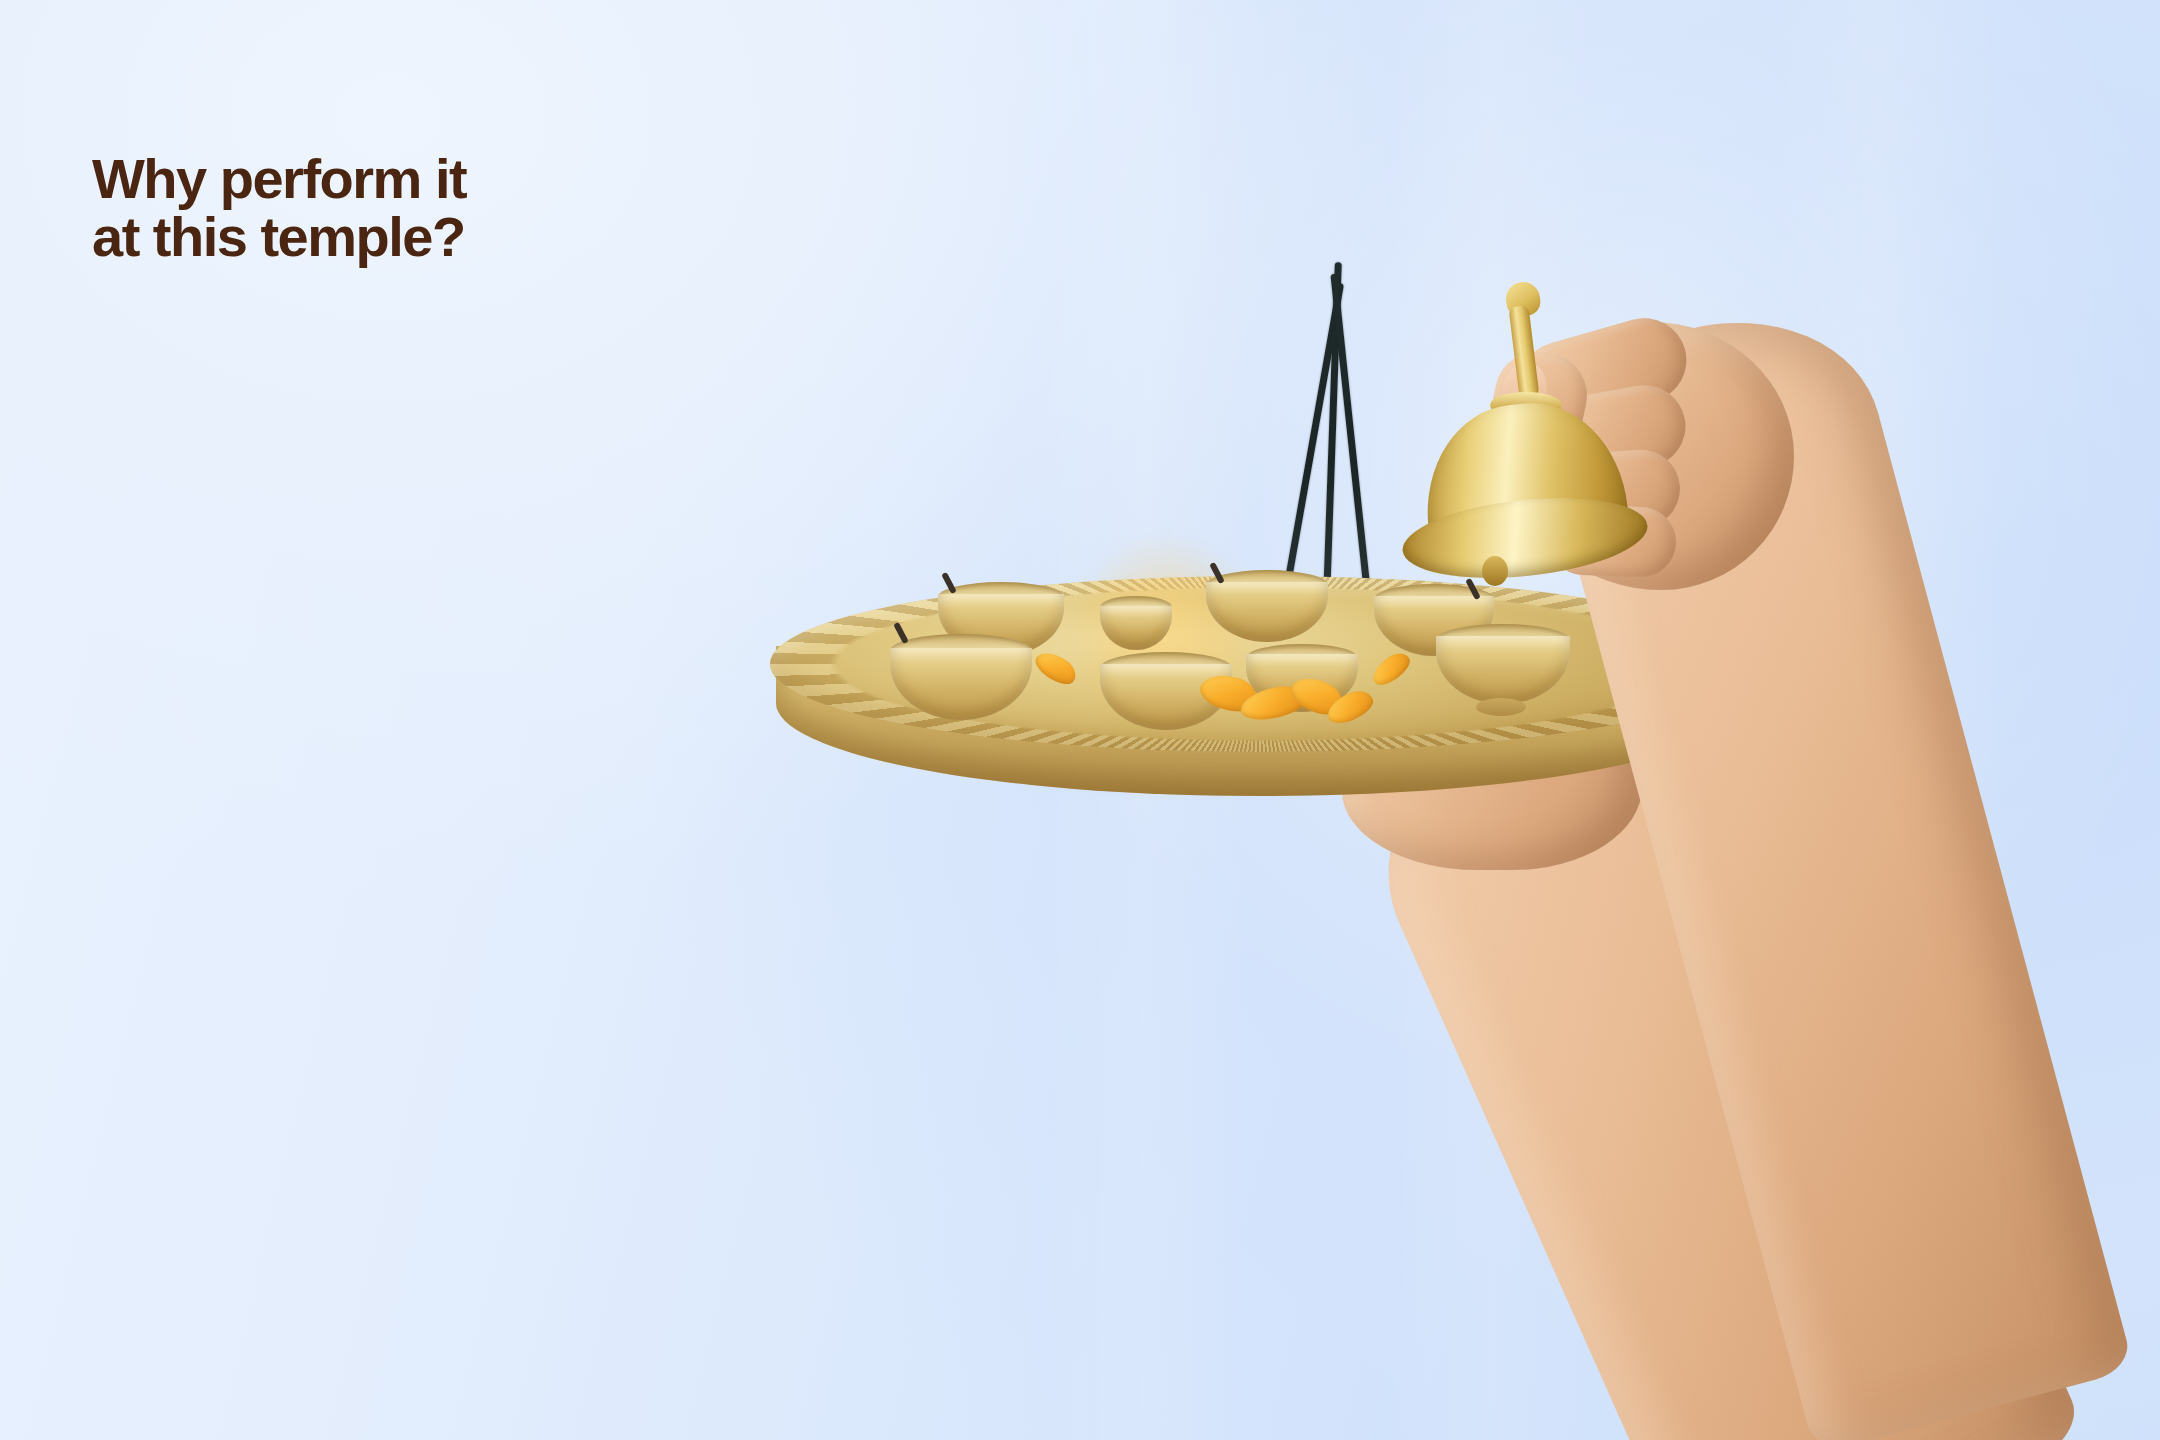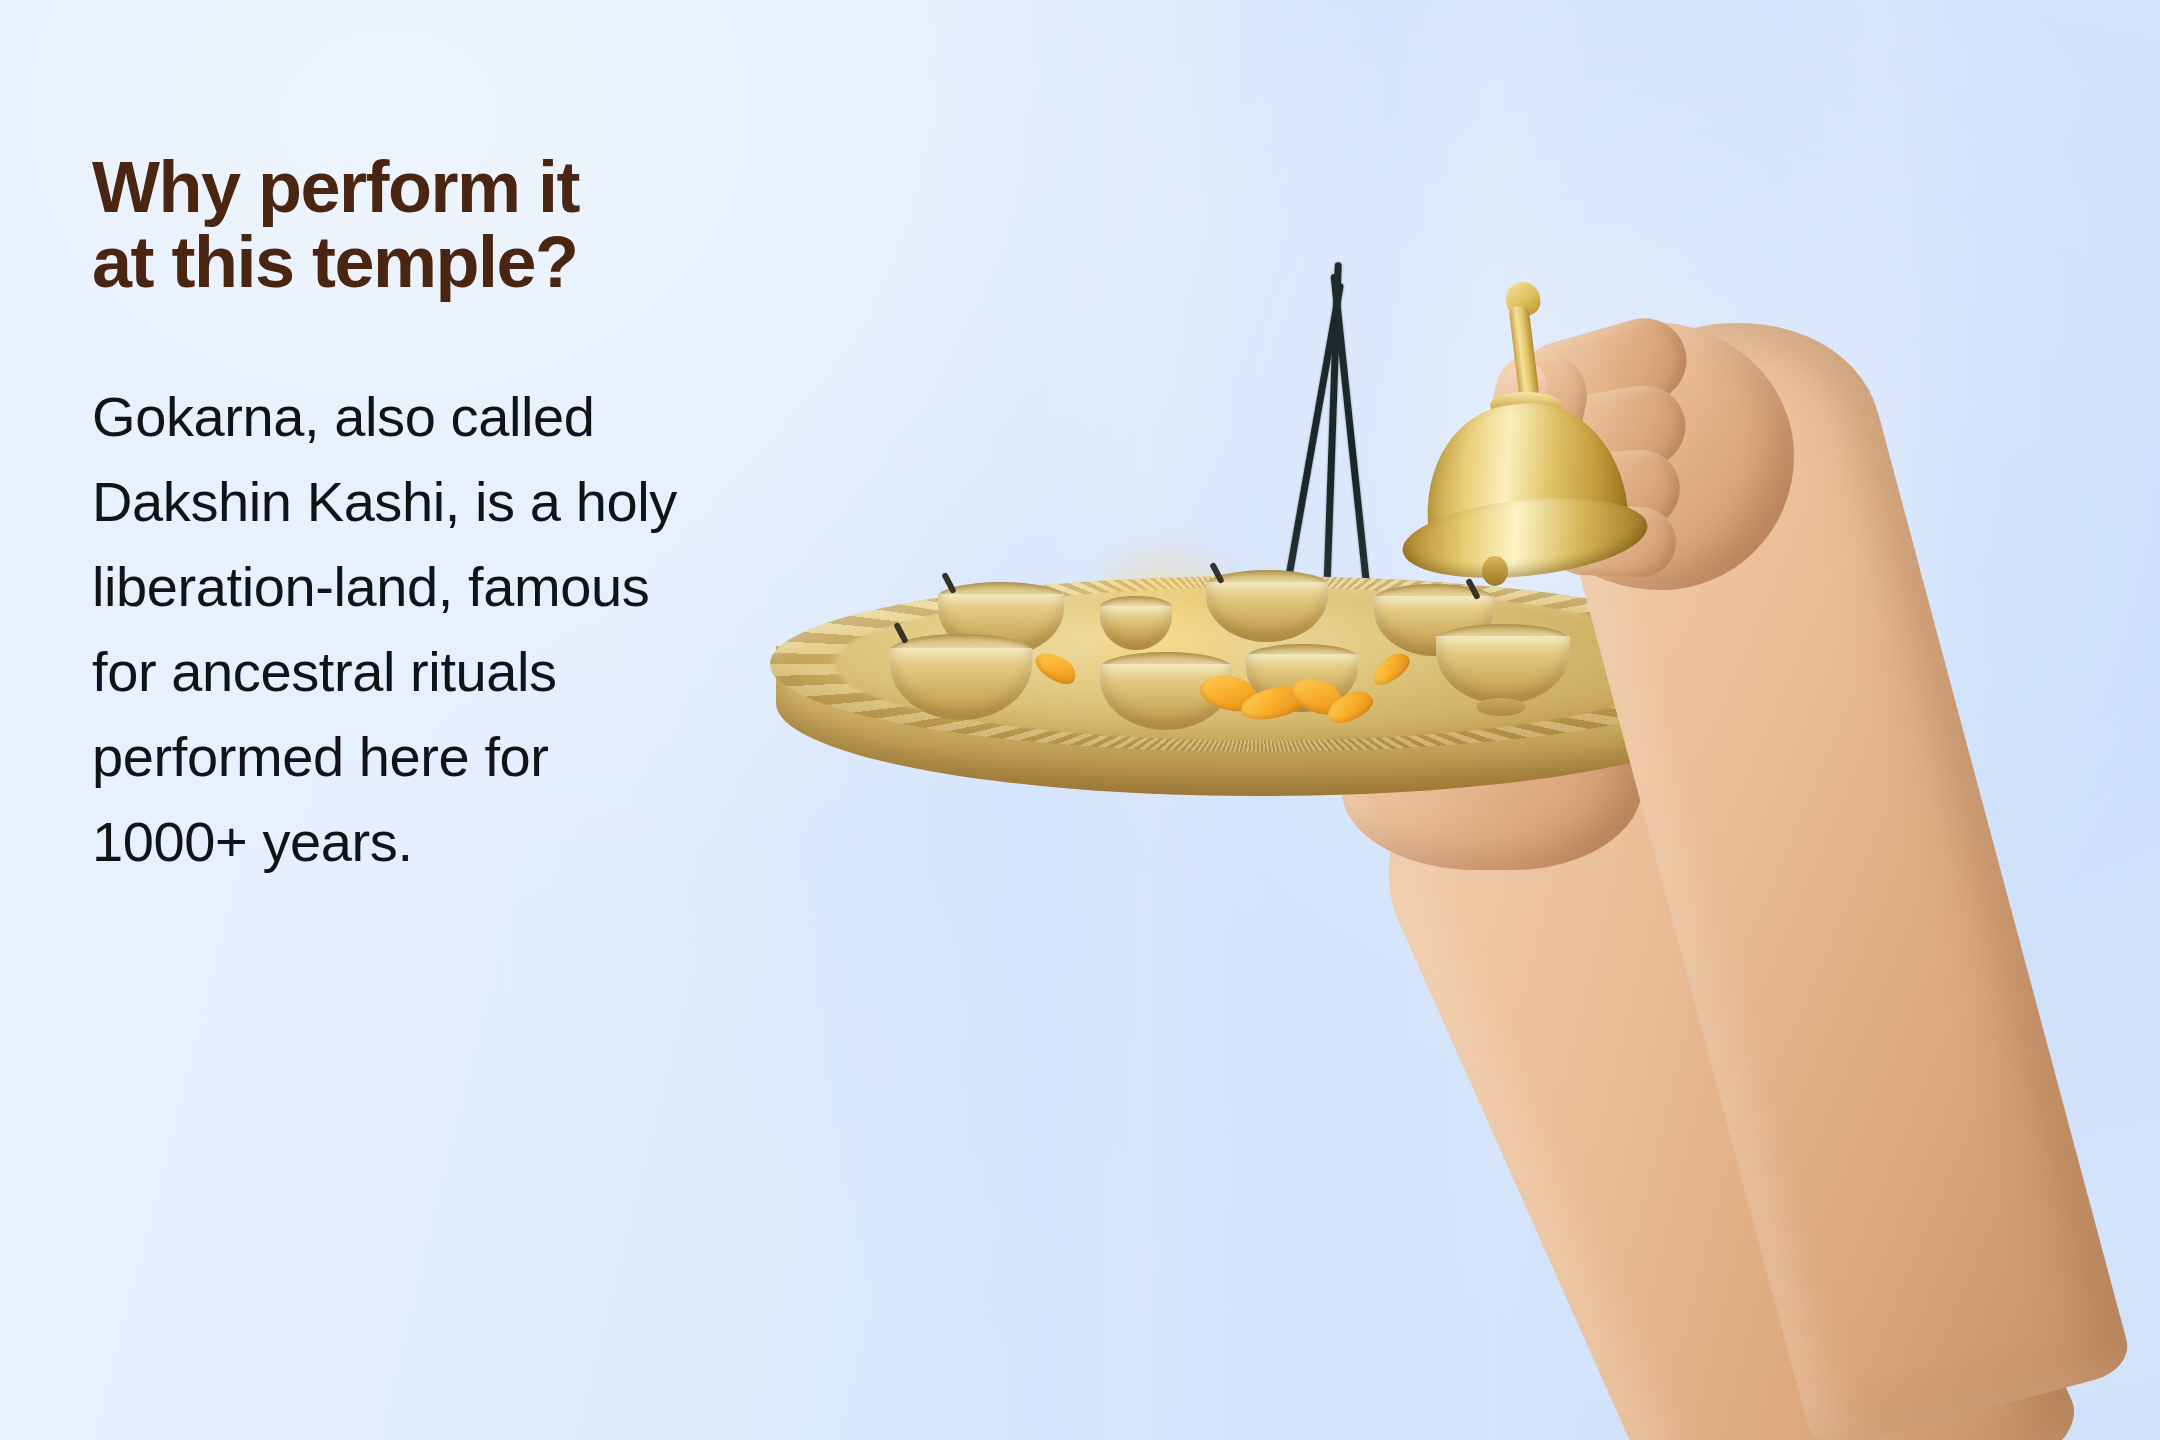--- a/index.html
+++ b/index.html
@@ -49,21 +49,21 @@
 
   
   #text-col {
     position: absolute;
     left: 92px;
     top: 150px;
     width: 880px;
   }
   #headline {
     color: #4a2612;
-    font-size: 72px;
+    font-size: 56px;
     line-height: 1.04;
     font-weight: 700;
     letter-spacing: -1.5px;
     margin: 0;
     white-space: pre-line;
   }
   #body-copy {
     color: #101418;
     font-size: 56px;
     line-height: 1.52;
@@ -310,26 +310,20 @@
 <body>
 
 <div id="stage">
 
   <div id="bg-streaks"></div>
   <div id="bg-glow"></div>
 
   <div id="text-col">
     <h1 id="headline">Why perform it
 at this temple?</h1>
-    <p id="body-copy">Gokarna, also called
-Dakshin Kashi, is a holy
-liberation-land, famous
-for ancestral rituals
-performed here for
-1000+ years.</p>
   </div>
 
   <div id="photo">
 
     <div class="stick" style="left:256px; top:278px; height:352px; transform: rotate(10deg);"></div>
     <div class="stick" style="left:302px; top:262px; height:368px; transform: rotate(2deg);"></div>
     <div class="stick" style="left:348px; top:272px; height:360px; transform: rotate(-6deg);"></div>
 
     <div id="arm-lower" class="skin abs"></div>
     <div id="palm-lower" class="skin abs"></div>

